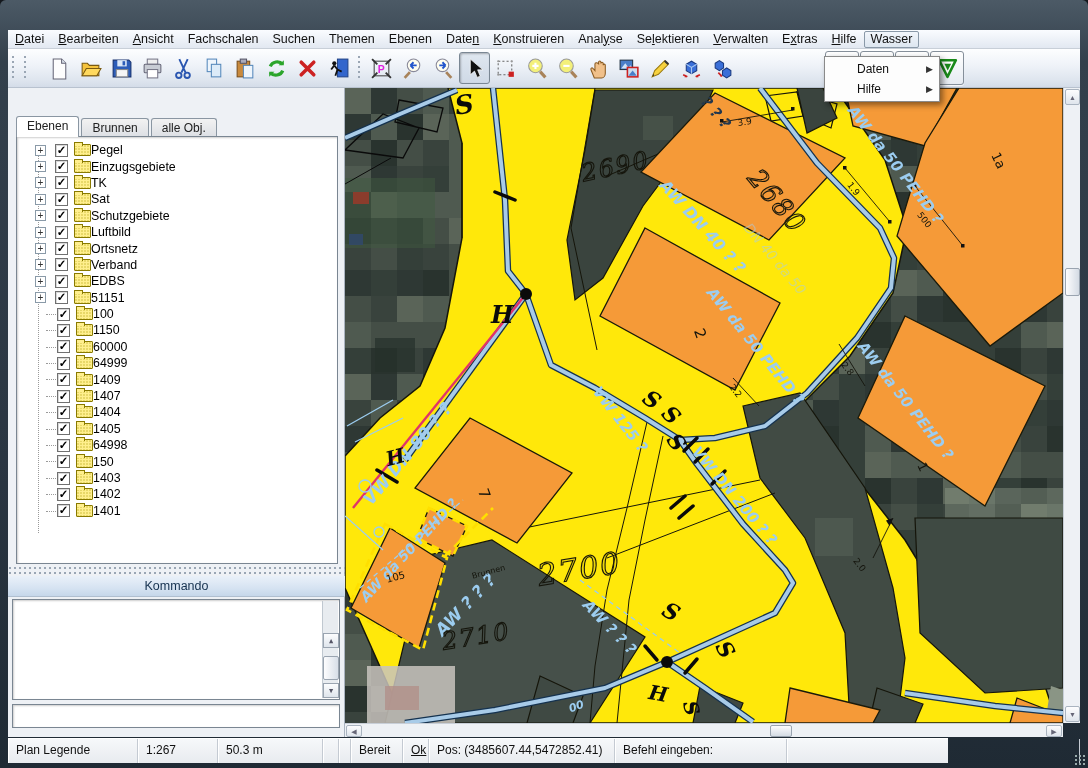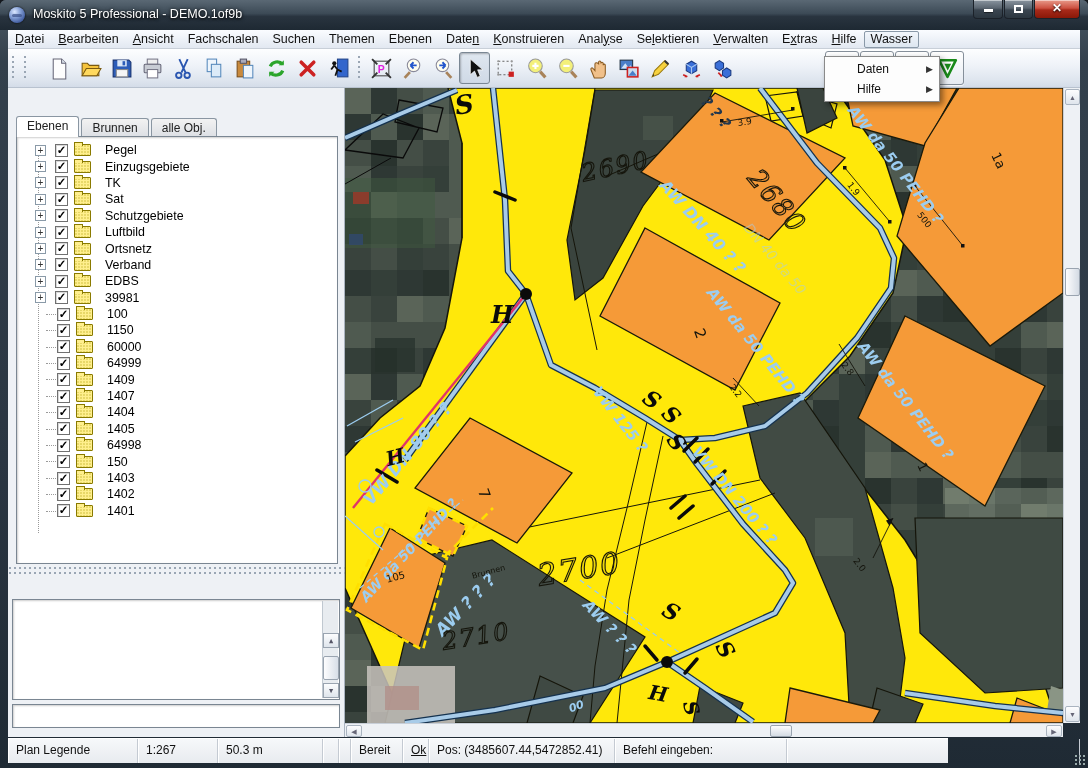--- a/index.html
+++ b/index.html
@@ -87,21 +87,21 @@
   .stub { position:absolute; left:21px; width:12px; border-top:1px dotted #9a9a9a; top:8px; }
   .cbox { width:13px; height:13px; border:1px solid #707070; background:#fff; margin-left:9px;
     box-shadow:inset 1px 1px 0 rgba(0,0,0,.15); font-size:11.5px; line-height:11px; text-align:center;
     font-weight:bold; color:#000; z-index:2; }
   .trow.noplus .cbox { margin-left:32px; }
   .folder { width:17px; height:12px; background:#ffef8e; border:1px solid #8a7a00; margin-left:6px;
     position:relative; border-radius:1px;
     background-image:radial-gradient(circle at 1px 1px,#e8d868 .8px,transparent 1px); background-size:3px 3px; }
   .folder:before { content:""; position:absolute; left:-1px; top:-3px; width:7px; height:3px;
     background:#ffef8e; border:1px solid #8a7a00; border-bottom:none; }
-  .tlabel { margin-left:14px; }
+  .tlabel { margin-left:0; }
 
   .hsplitter { position:absolute; left:0; top:478px; width:337px; height:10px;
     background-image:radial-gradient(circle at 2px 2px,#9aa6b4 1px,transparent 1.3px); background-size:5px 5px; }
   #kommando-header { position:absolute; left:0; top:488px; width:337px; }
   #console-box { position:absolute; left:4px; top:511px; width:328px; height:101px; background:#fff;
     border:1px solid #7a8692; box-shadow:inset 1px 1px 2px rgba(0,0,0,.2);
     font-family:"DejaVu Sans Mono", monospace; font-weight:bold; font-size:13px; line-height:16.2px;
     color:#000; padding:2px 20px 0 3px; white-space:pre; overflow:hidden; }
   #console-sb { position:absolute; right:1px; top:1px; width:16px; height:97px; background:#e8ecf0;
     border-left:1px solid #c0c8d0; }
@@ -160,29 +160,20 @@
     white-space:nowrap; overflow:hidden; }
   #resize-grip { position:absolute; right:2px; bottom:2px; width:12px; height:12px;
     background-image:radial-gradient(circle at 2px 2px,#9aa 1.2px,transparent 1.5px);
     background-size:4px 4px; }
 </style>
 </head>
 <body>
 
 <div id="window">
 
-  <div id="titlebar">
-    <div id="app-icon"></div>
-    <div id="title-text">Moskito 5 Professional - DEMO.1of9b</div>
-    <div class="winbtns">
-      <div class="winbtn min"><span class="glyph-min"></span></div>
-      <div class="winbtn max"><span class="glyph-max"></span></div>
-      <div class="winbtn close"><span class="glyph-close">✕</span></div>
-    </div>
-  </div>
 
   <div id="menubar">
       <div class="menu-item"><u>D</u>atei</div>
       <div class="menu-item"><u>B</u>earbeiten</div>
       <div class="menu-item"><u>A</u>nsicht</div>
       <div class="menu-item">Fachschalen</div>
       <div class="menu-item">Suchen</div>
       <div class="menu-item">Themen</div>
       <div class="menu-item">Ebenen</div>
       <div class="menu-item">Date<u>n</u></div>
@@ -501,21 +492,21 @@
           <div class="trow">
             <span class="plusbox">+</span>
             <span class="cbox">✓</span>
             <span class="folder"></span>
             <span class="tlabel">EDBS</span>
           </div>
           <div class="trow">
             <span class="plusbox">+</span>
             <span class="cbox">✓</span>
             <span class="folder"></span>
-            <span class="tlabel">39981</span>
+            <span class="tlabel">51151</span>
           </div>
           <div class="trow noplus">
             <span class="stub"></span>
             <span class="cbox">✓</span>
             <span class="folder"></span>
             <span class="tlabel">100</span>
           </div>
           <div class="trow noplus">
             <span class="stub"></span>
             <span class="cbox">✓</span>
@@ -584,20 +575,21 @@
           </div>
           <div class="trow noplus">
             <span class="stub"></span>
             <span class="cbox">✓</span>
             <span class="folder"></span>
             <span class="tlabel">1401</span>
           </div>
         </div>
     </div>
     <div class="hsplitter"></div>
+    <div id="kommando-header" class="panel-header">Kommando</div>
     <div id="console-box">
       <div id="console-sb">
         <div class="sb-arrow up">▲</div>
         <div id="console-thumb"></div>
         <div class="sb-arrow down">▼</div>
       </div>
     </div>
     <div id="cmd-input"></div>
   </div>
 

